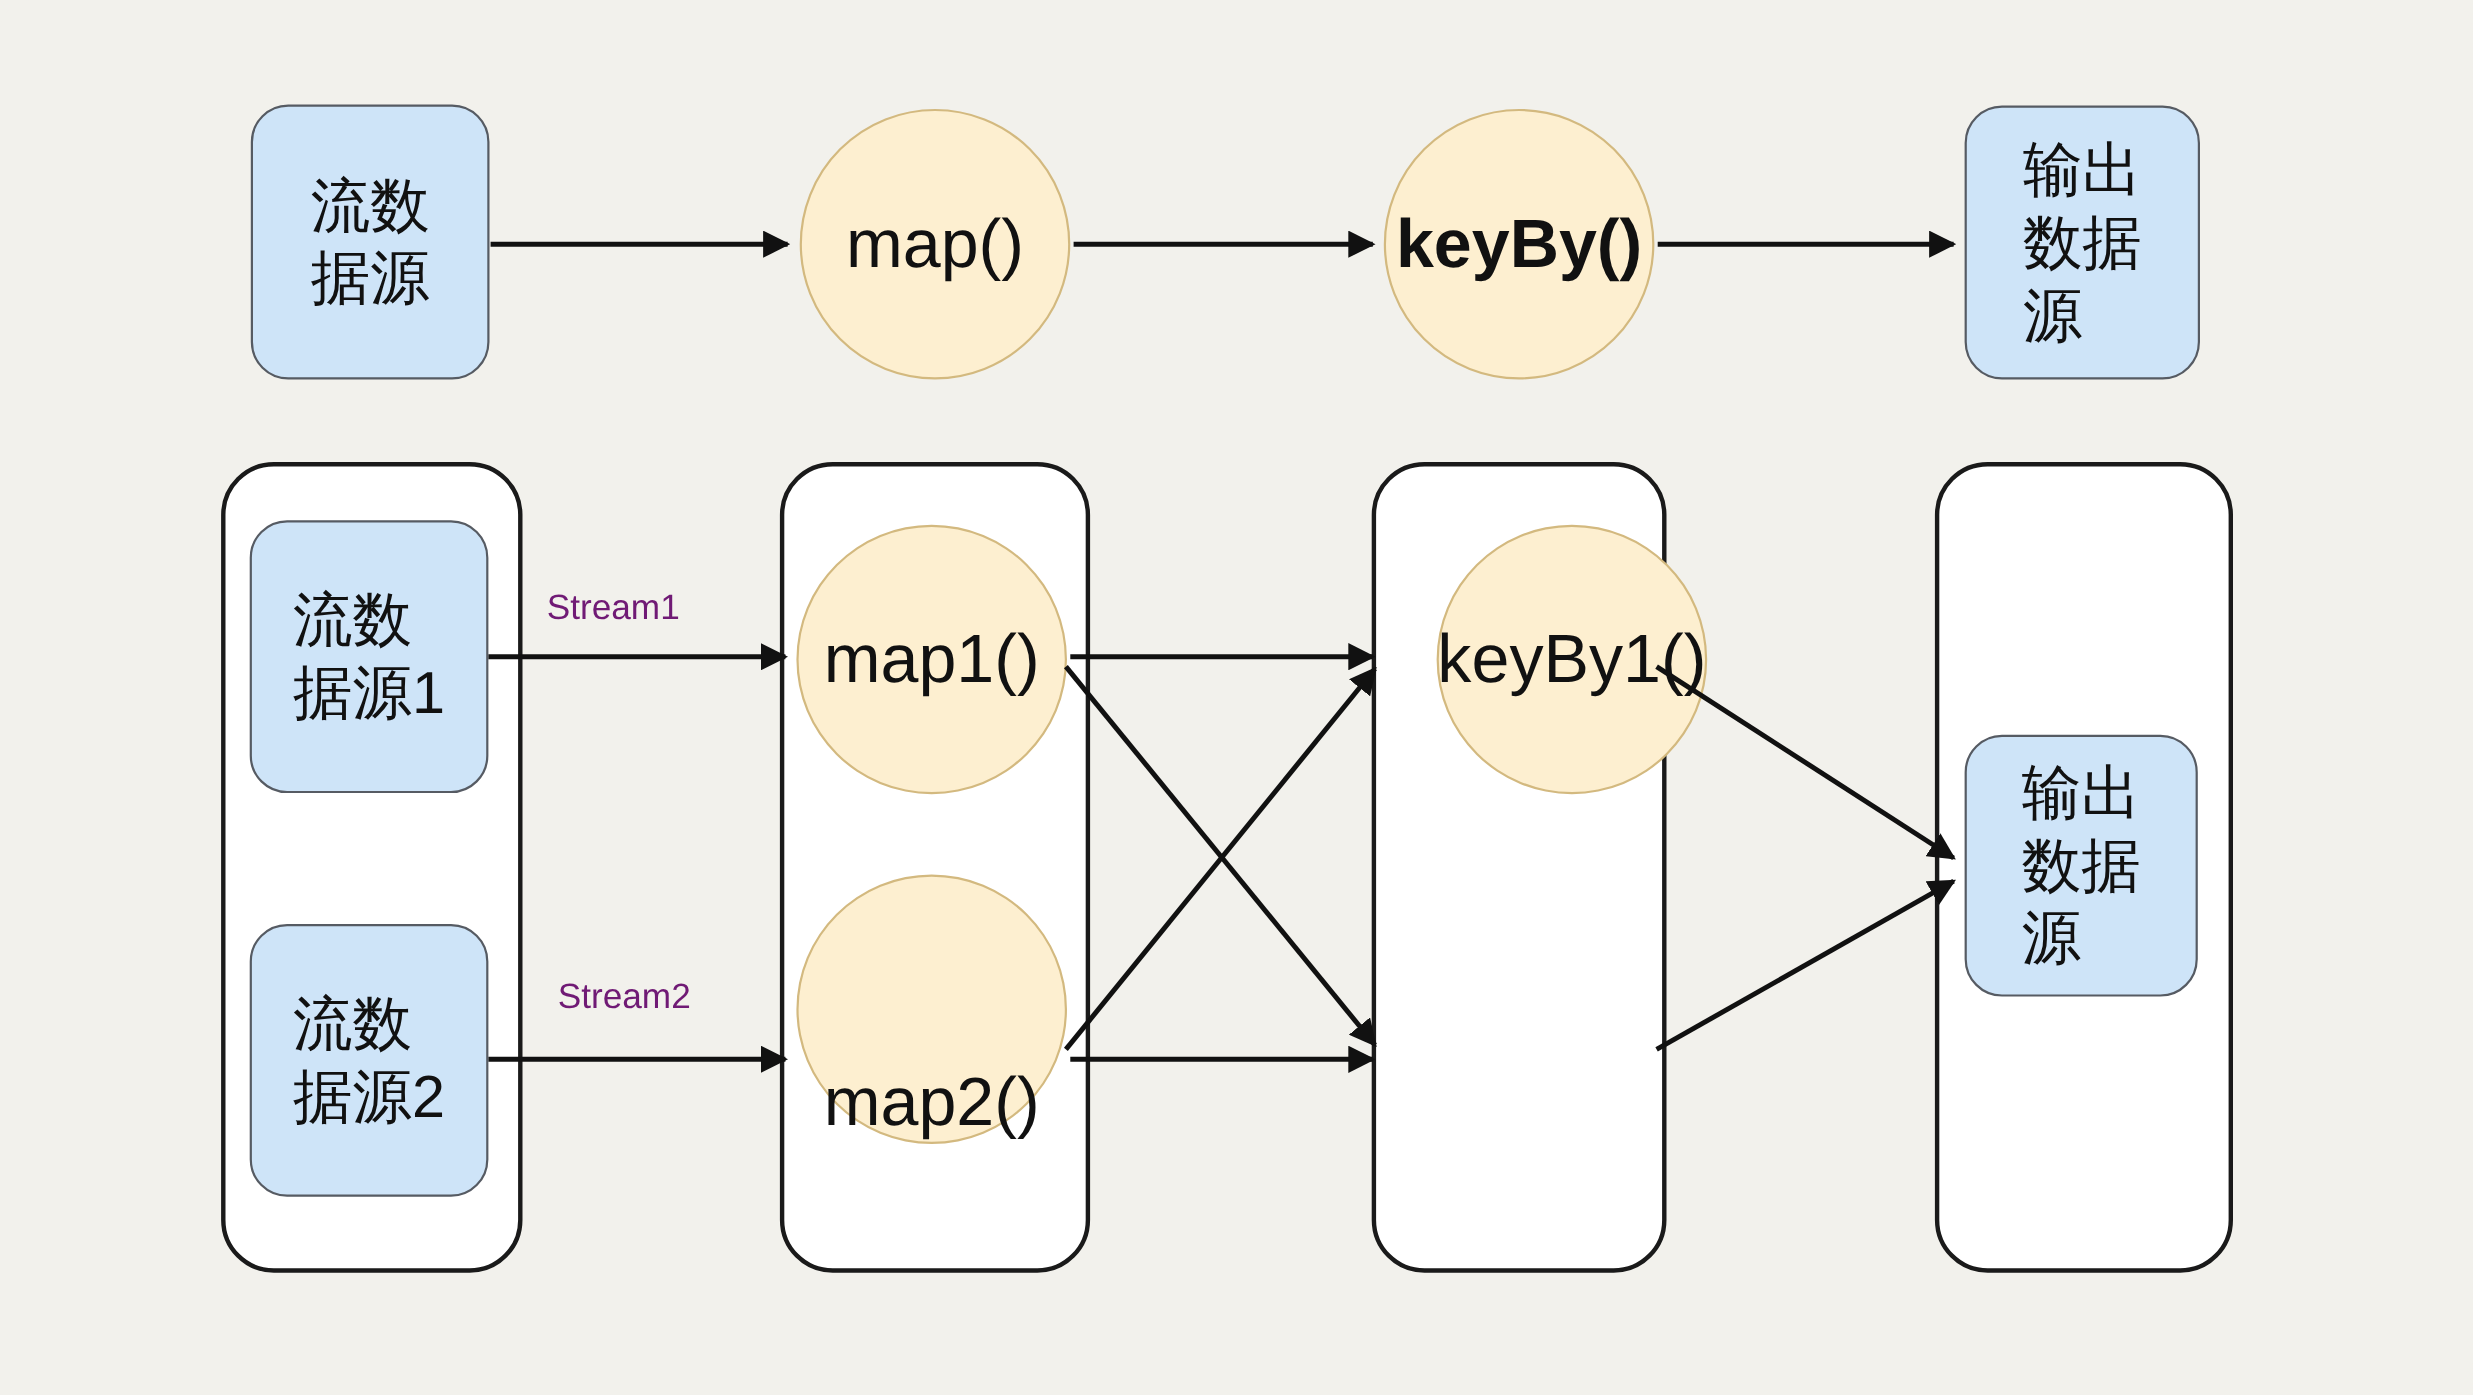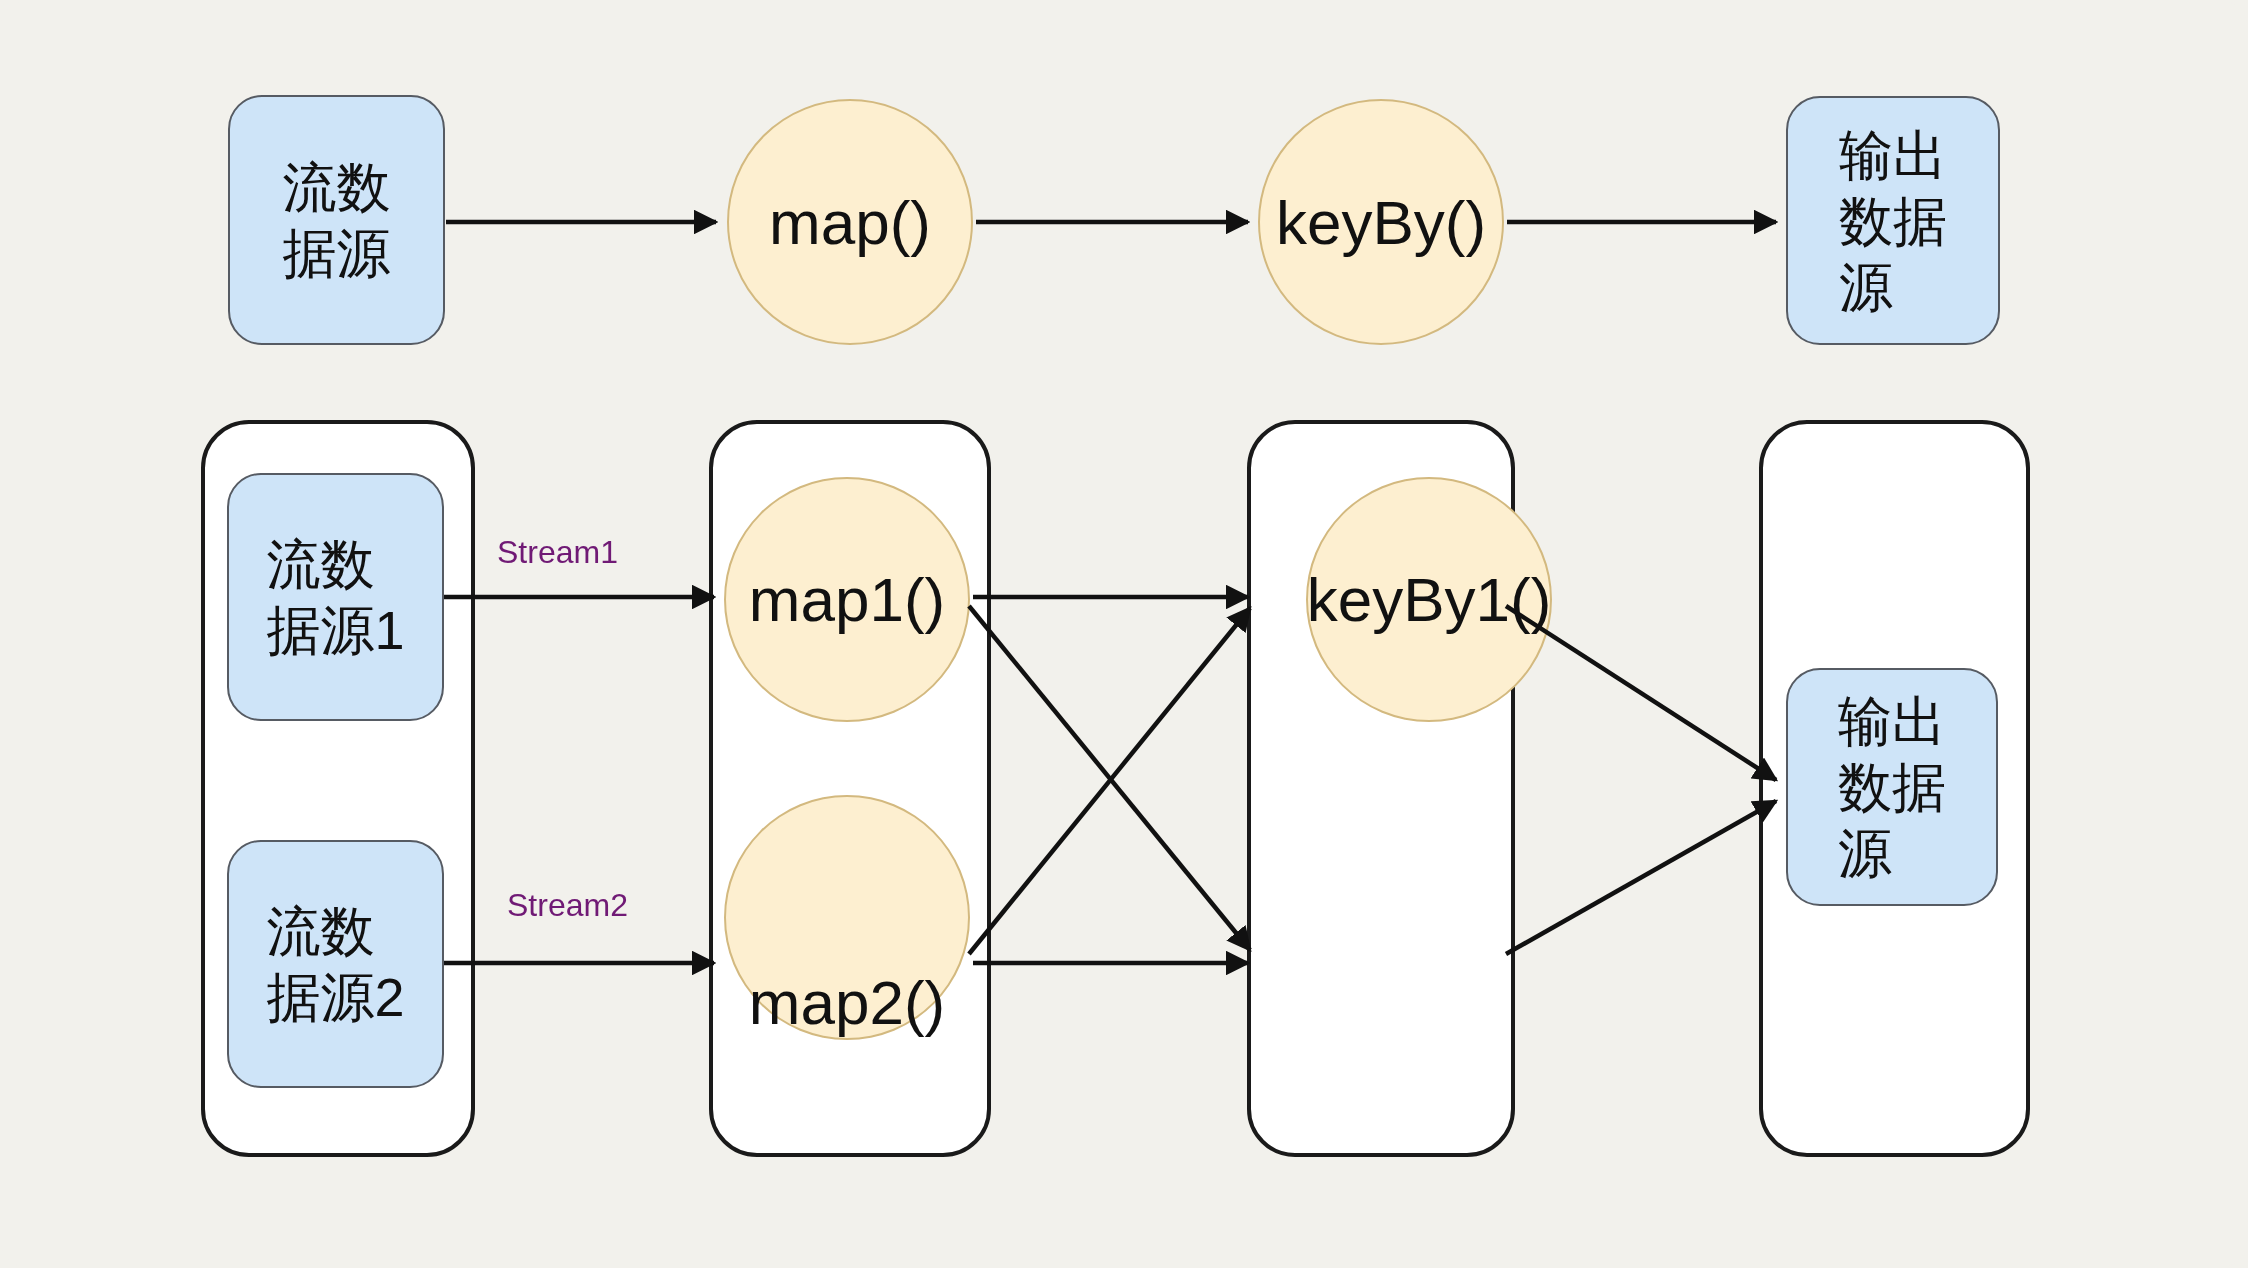--- a/index.html
+++ b/index.html
@@ -88,21 +88,21 @@
     <div class="cjk">
       <div>流数</div>
       <div>据源</div>
     </div>
   </div>
 
   <div class="node ellipse" style="left:727px; top:99px; width:246px; height:246px;text-align:right;">
     <span class="op-label">map()</span>
   </div>
 
-  <div class="node ellipse" style="left:1258px; top:99px; width:246px; height:246px;">
+  <div class="node ellipse" style="left:1258px; top:99px; width:246px; height:246px;font-weight:bold;">
     <span class="op-label">keyBy()</span>
   </div>
 
   <div class="node blue-box" style="left:1786px; top:96px; width:214px; height:249px;">
     <div class="cjk">
       <div>输出</div>
       <div>数据</div>
       <div>源</div>
     </div>
   </div>

